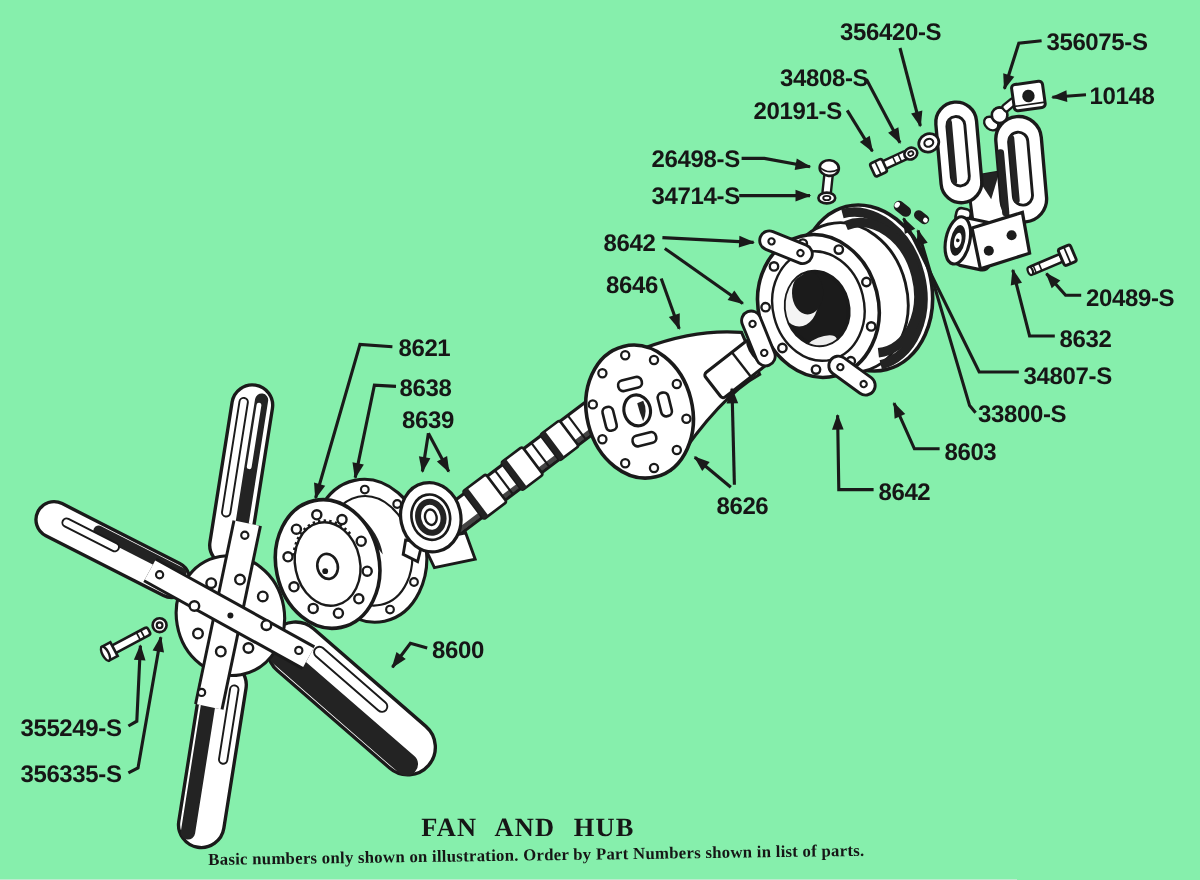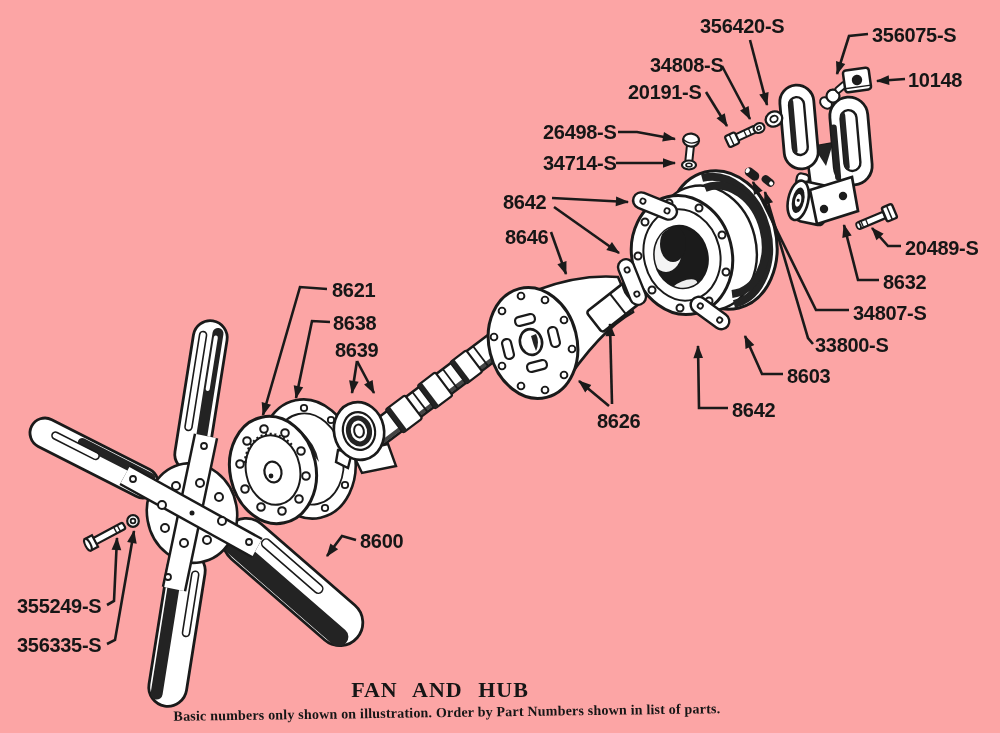--- a/index.html
+++ b/index.html
@@ -1,18 +1,18 @@
 <!DOCTYPE html>
 <html><head>
 <meta charset="utf-8">
 <style>
   html,body{margin:0;padding:0;background:#e8e8e8;}
   .stage{
     position:relative;width:1000px;height:733px;margin:0 auto;
-    background:#fca5a5;overflow:hidden;
+    background:#86efac;overflow:hidden;
     font-family:"Liberation Sans",sans-serif;
   }
   svg{display:block}
   .lbl{
     font-family:"Liberation Sans",sans-serif;
     font-weight:700;font-size:20px;fill:#161616;letter-spacing:-0.3px;
   }
   .cap-title{
     font-family:"Liberation Serif",serif;font-weight:700;font-size:22px;
     fill:#161616;letter-spacing:1px;word-spacing:9px;

